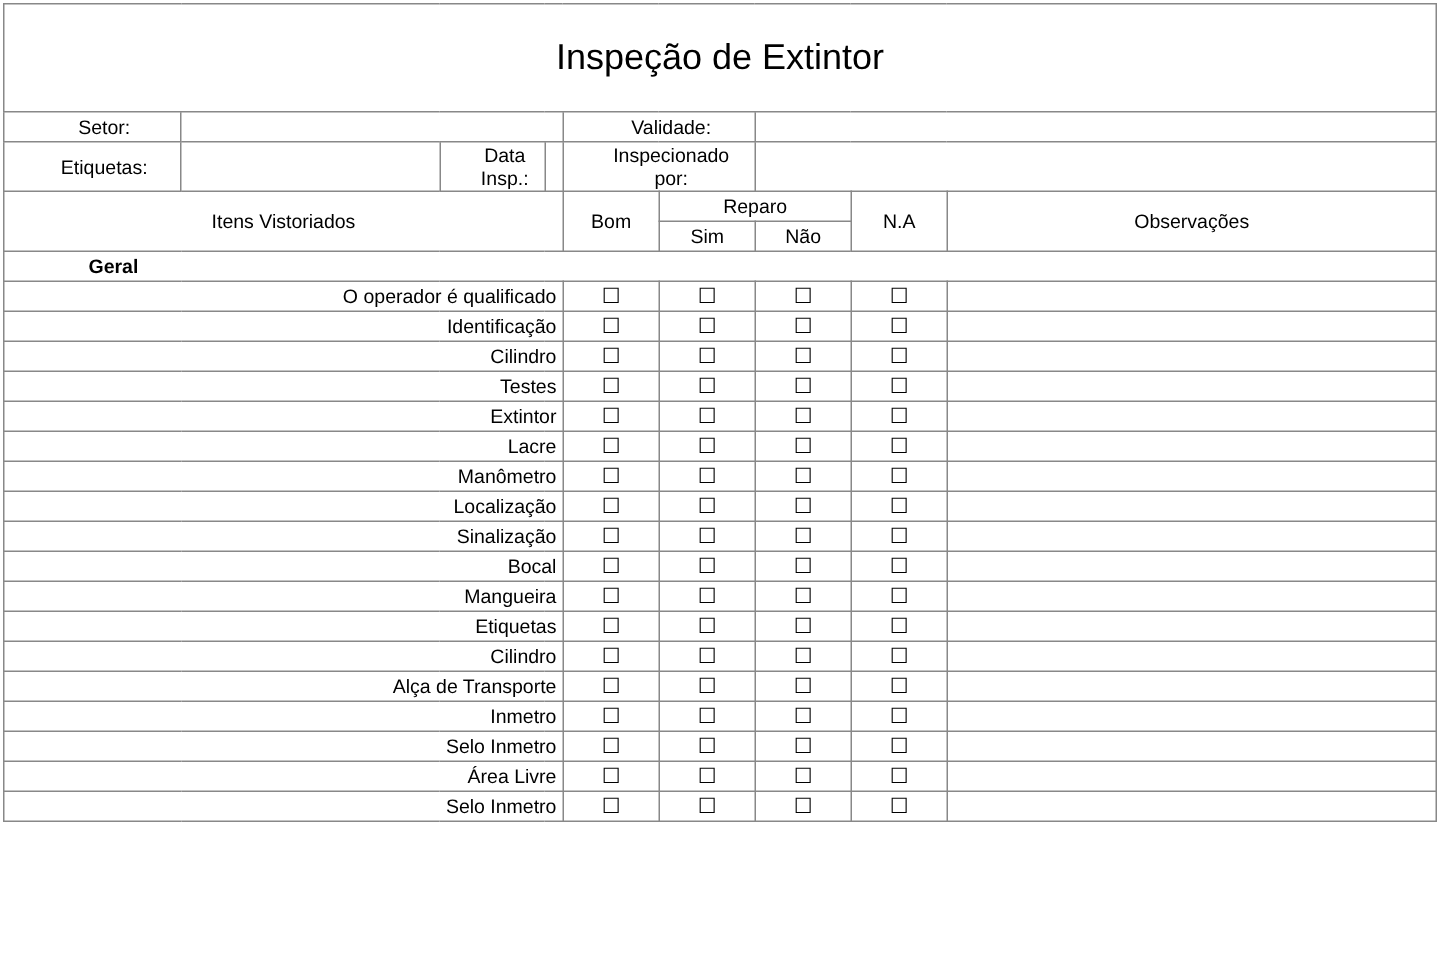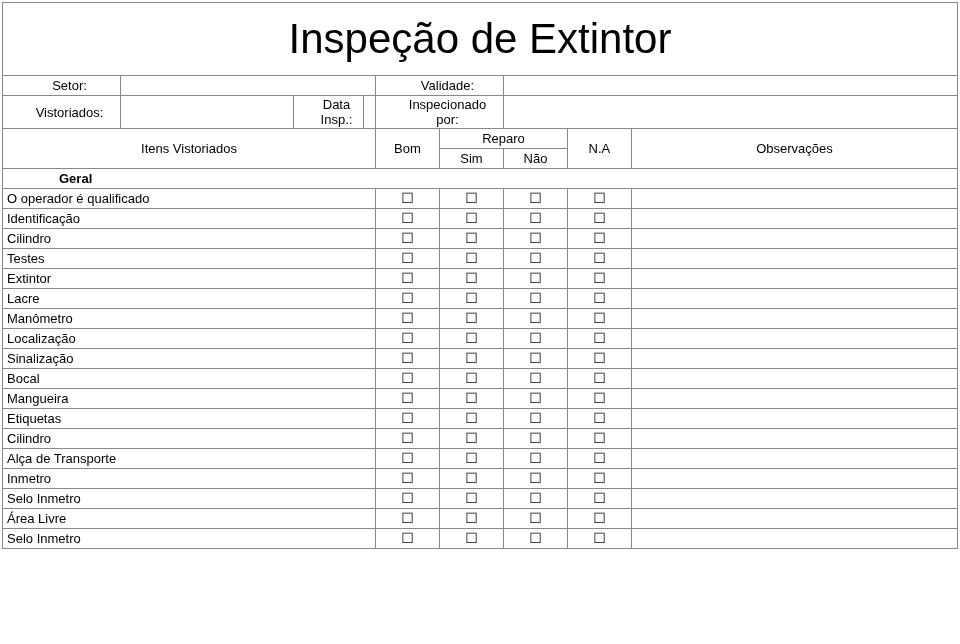--- a/index.html
+++ b/index.html
@@ -14,35 +14,35 @@
       width: 100%;
     }
     td, th {
       border: 1px solid #888;
       padding: 1px 4px;
       font-size: 13px;
       height: 20px;
       vertical-align: middle;
     }
     .title-cell {
-      font-size: 42px;
+      font-size: 24px;
       font-weight: normal;
       text-align: center;
       height: 72px;
       padding: 12px 0;
     }
     .center { text-align: center; }
     .label { text-align: center; font-size: 13px; padding-left: 20px; }
     .section-header {
       font-weight: bold;
       text-align: left;
       padding-left: 56px;
     }
     .item-label {
-      text-align: left;
+      text-align: right;
       font-size: 13px;
     }
     .checkbox-cell {
       text-align: center;
       font-size: 13px;
     }
     .obs-cell {
       width: 245px;
     }
     .checkbox-glyph {
@@ -61,21 +61,21 @@
   </tr>
 
   <tr>
     <td class="label" style="width:118px">Setor:</td>
     <td colspan="4"></td>
     <td colspan="2" class="label">Validade:</td>
     <td colspan="4"></td>
   </tr>
 
   <tr>
-    <td class="label">Vistoriados:</td>
+    <td class="label">Etiquetas:</td>
     <td colspan="2" style="width:130px"></td>
     <td class="label" style="width:70px">Data Insp.:</td>
     <td></td>
     <td colspan="2" class="label">Inspecionado por:</td>
     <td colspan="4"></td>
   </tr>
 
   <tr>
     <td colspan="5" rowspan="2" class="center">Itens Vistoriados</td>
     <td rowspan="2" class="center" style="width:64px">Bom</td>

